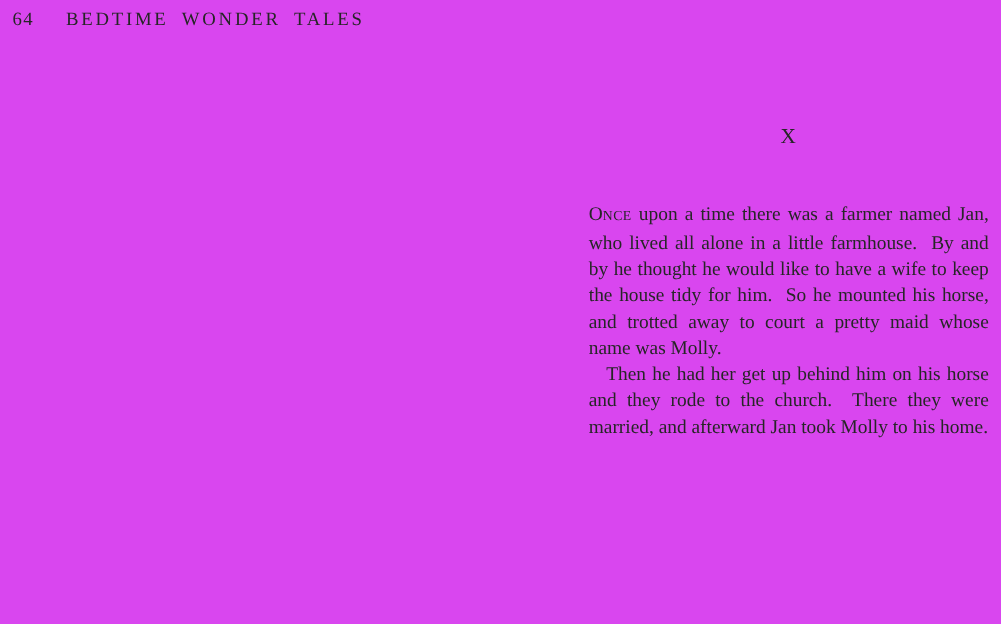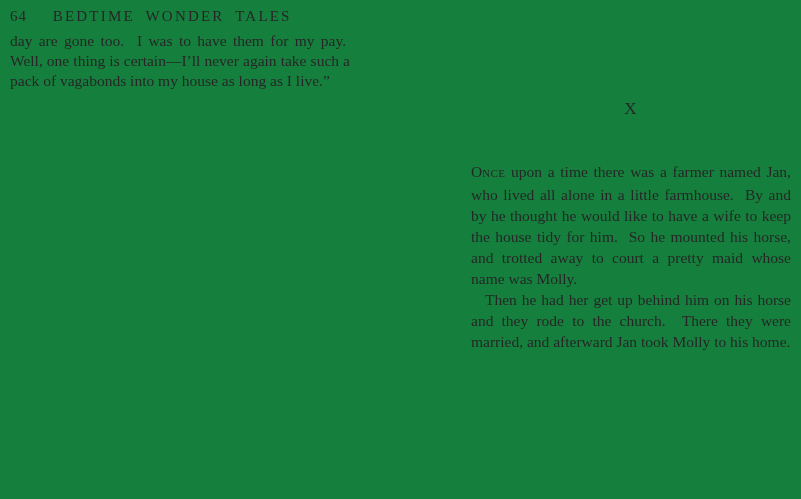--- a/index.html
+++ b/index.html
@@ -11,21 +11,21 @@
     height: 499px;
     background: #fdfdfd;
     font-family: "Liberation Serif", "DejaVu Serif", serif;
     color: #262626;
     overflow: hidden;
   }
   .spread {
     position: relative;
     width: 801px;
     height: 499px;
-    background: #15803d;
+    background: #d946ef;
   }
   
   .left-header {
     position: absolute;
     top: 8px;
     left: 10px;
     width: 340px;
     font-size: 15px;
     white-space: nowrap;
   }
@@ -111,23 +111,20 @@
 </head>
 <body>
 
 <div class="spread">
 
   <div class="left-header">
     <span class="folio-left">64</span>
     <span class="running-title">BEDTIME WONDER TALES</span>
   </div>
 
-  <div class="left-body">
-    <p class="noindent">day are gone too.&nbsp; I was to have them for my pay.&nbsp; Well, one thing is certain—I’ll never again take such a pack of vagabonds into my house as long as I live.”</p>
-  </div>
 
   <div class="right-col">
 
     <div class="chapter-numeral">X</div>
 
 
     <div class="right-body">
       <p class="noindent"><span class="lead-initial">O</span><span class="lead-rest">NCE</span><span> upon a time there was a farmer named Jan, who lived all alone in a little farmhouse.&nbsp; By and by he thought he would like to have a wife to keep the house tidy for him.&nbsp; So he mounted his horse, and trotted away to court a pretty maid whose name was Molly.</span></p>
       <p>Then he had her get up behind him on his horse and they rode to the church.&nbsp; There they were married, and afterward Jan took Molly to his home.</p>
     </div>

